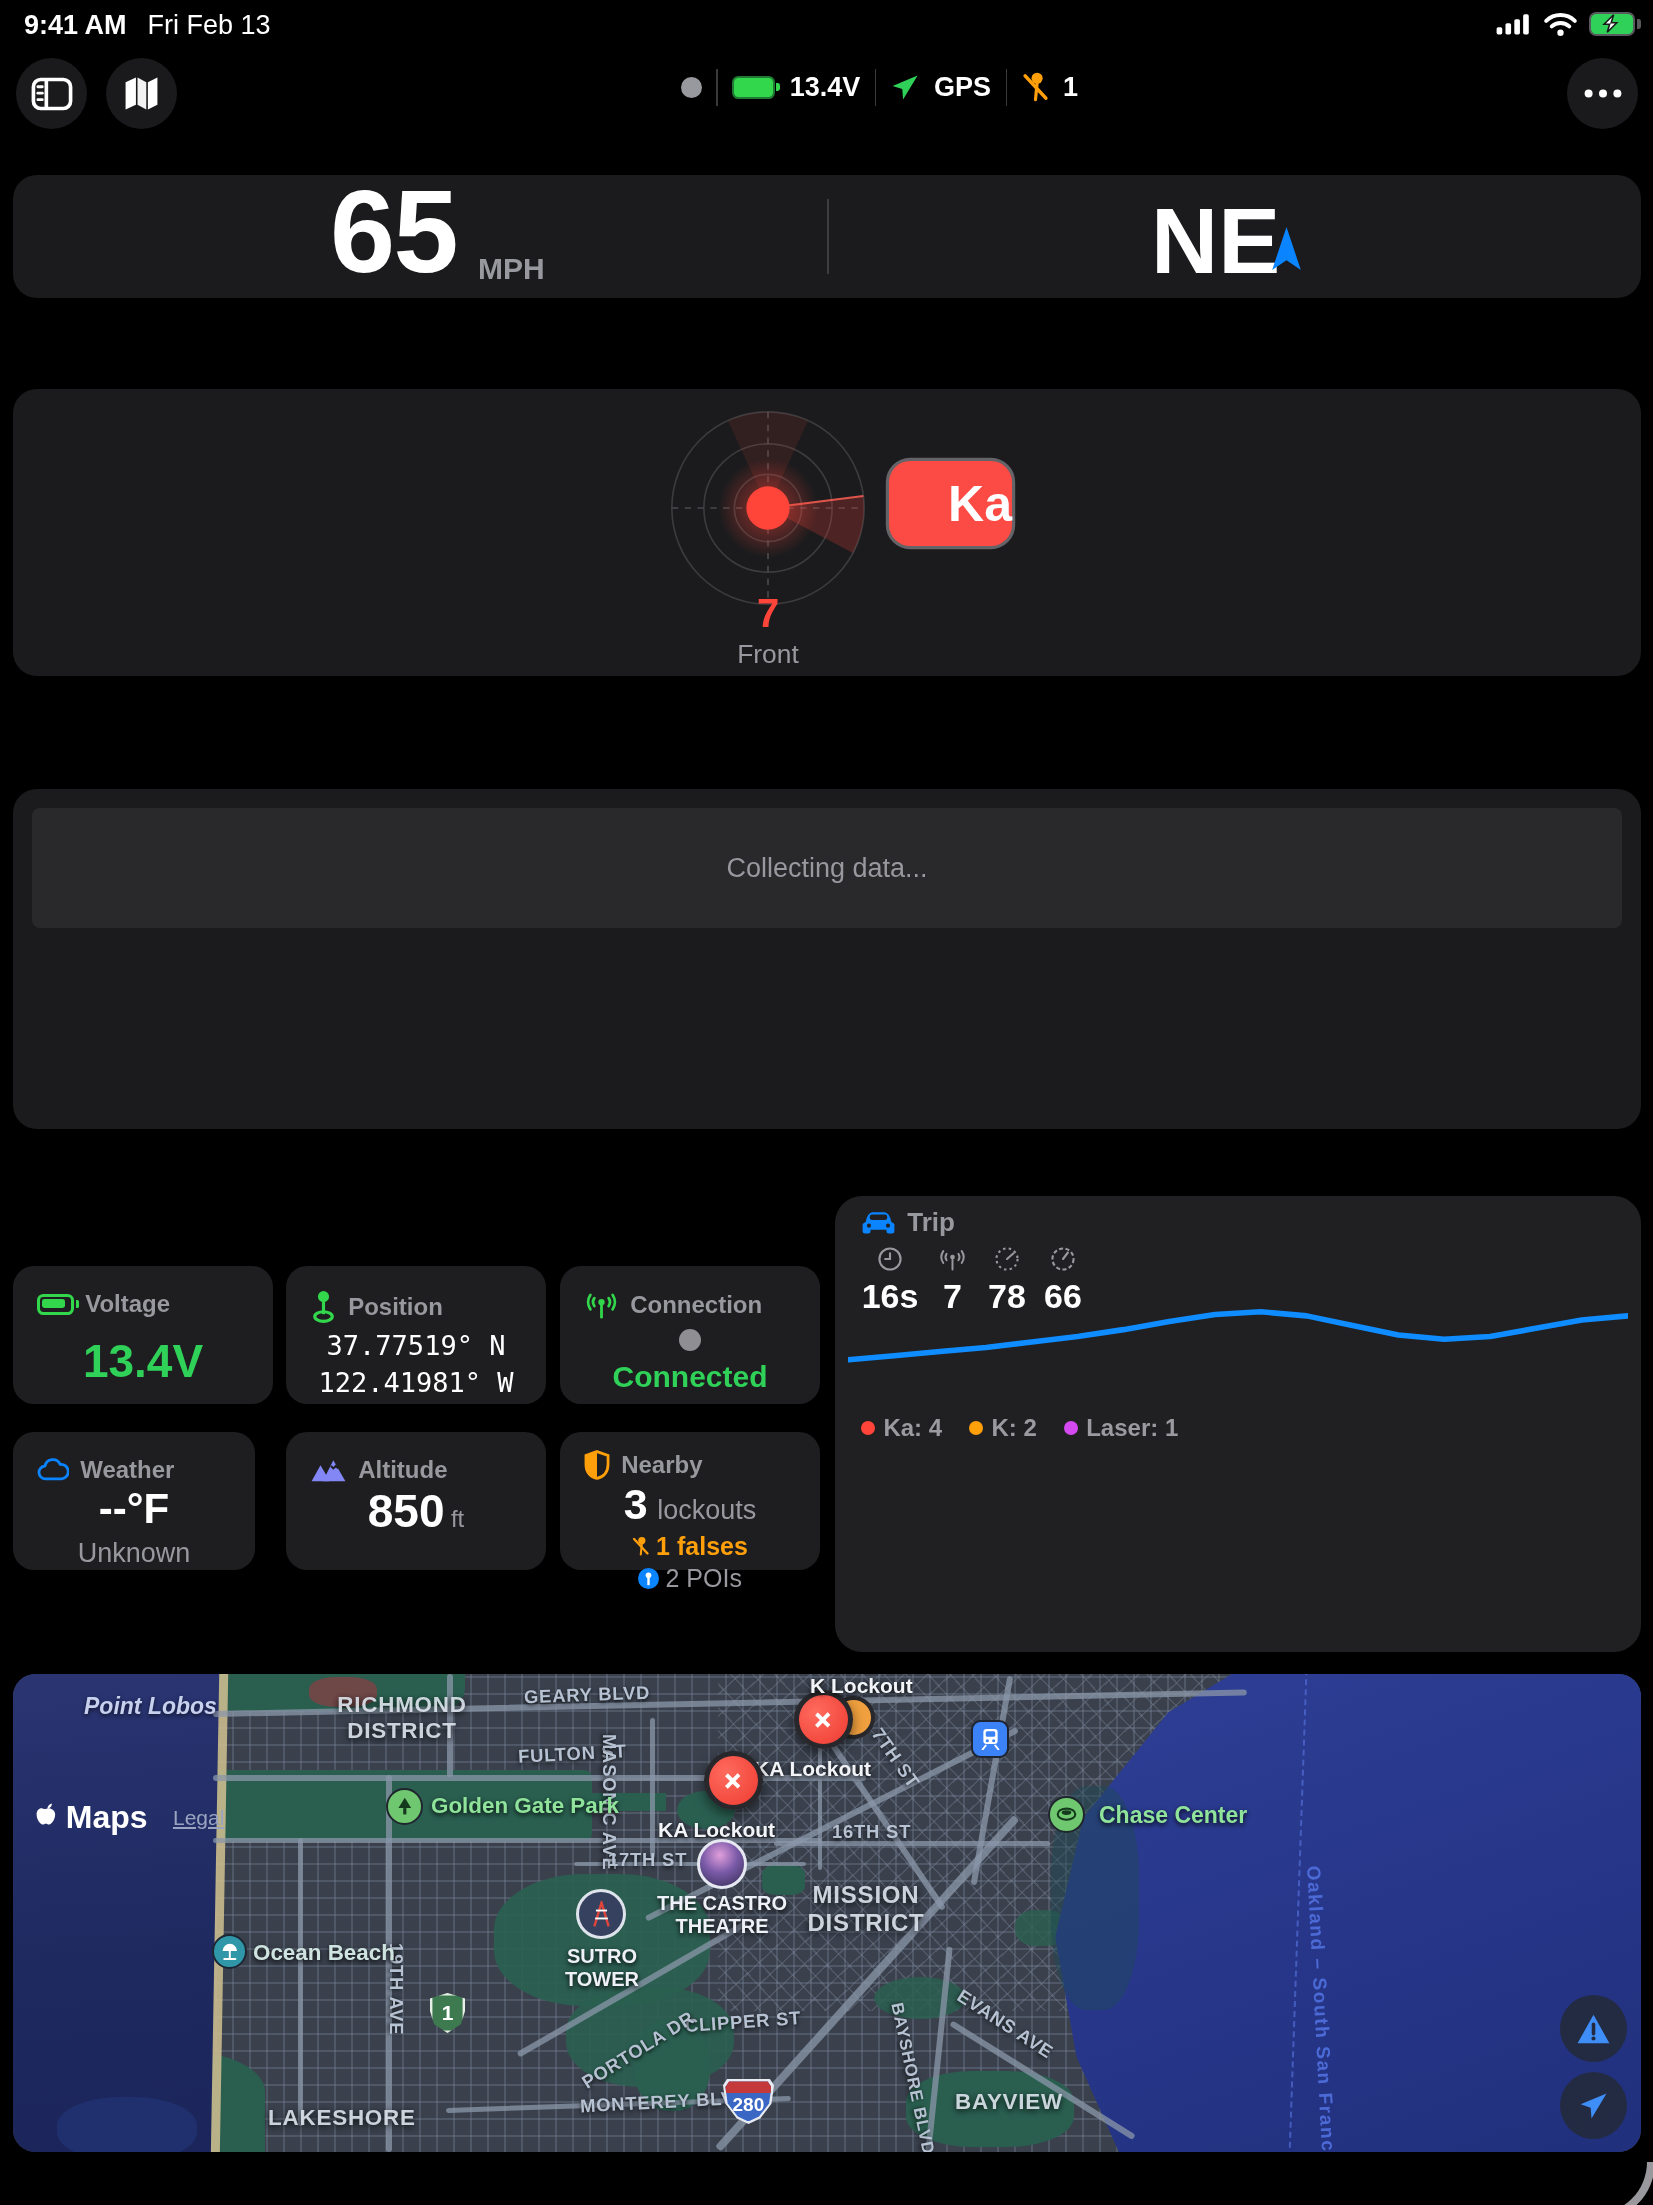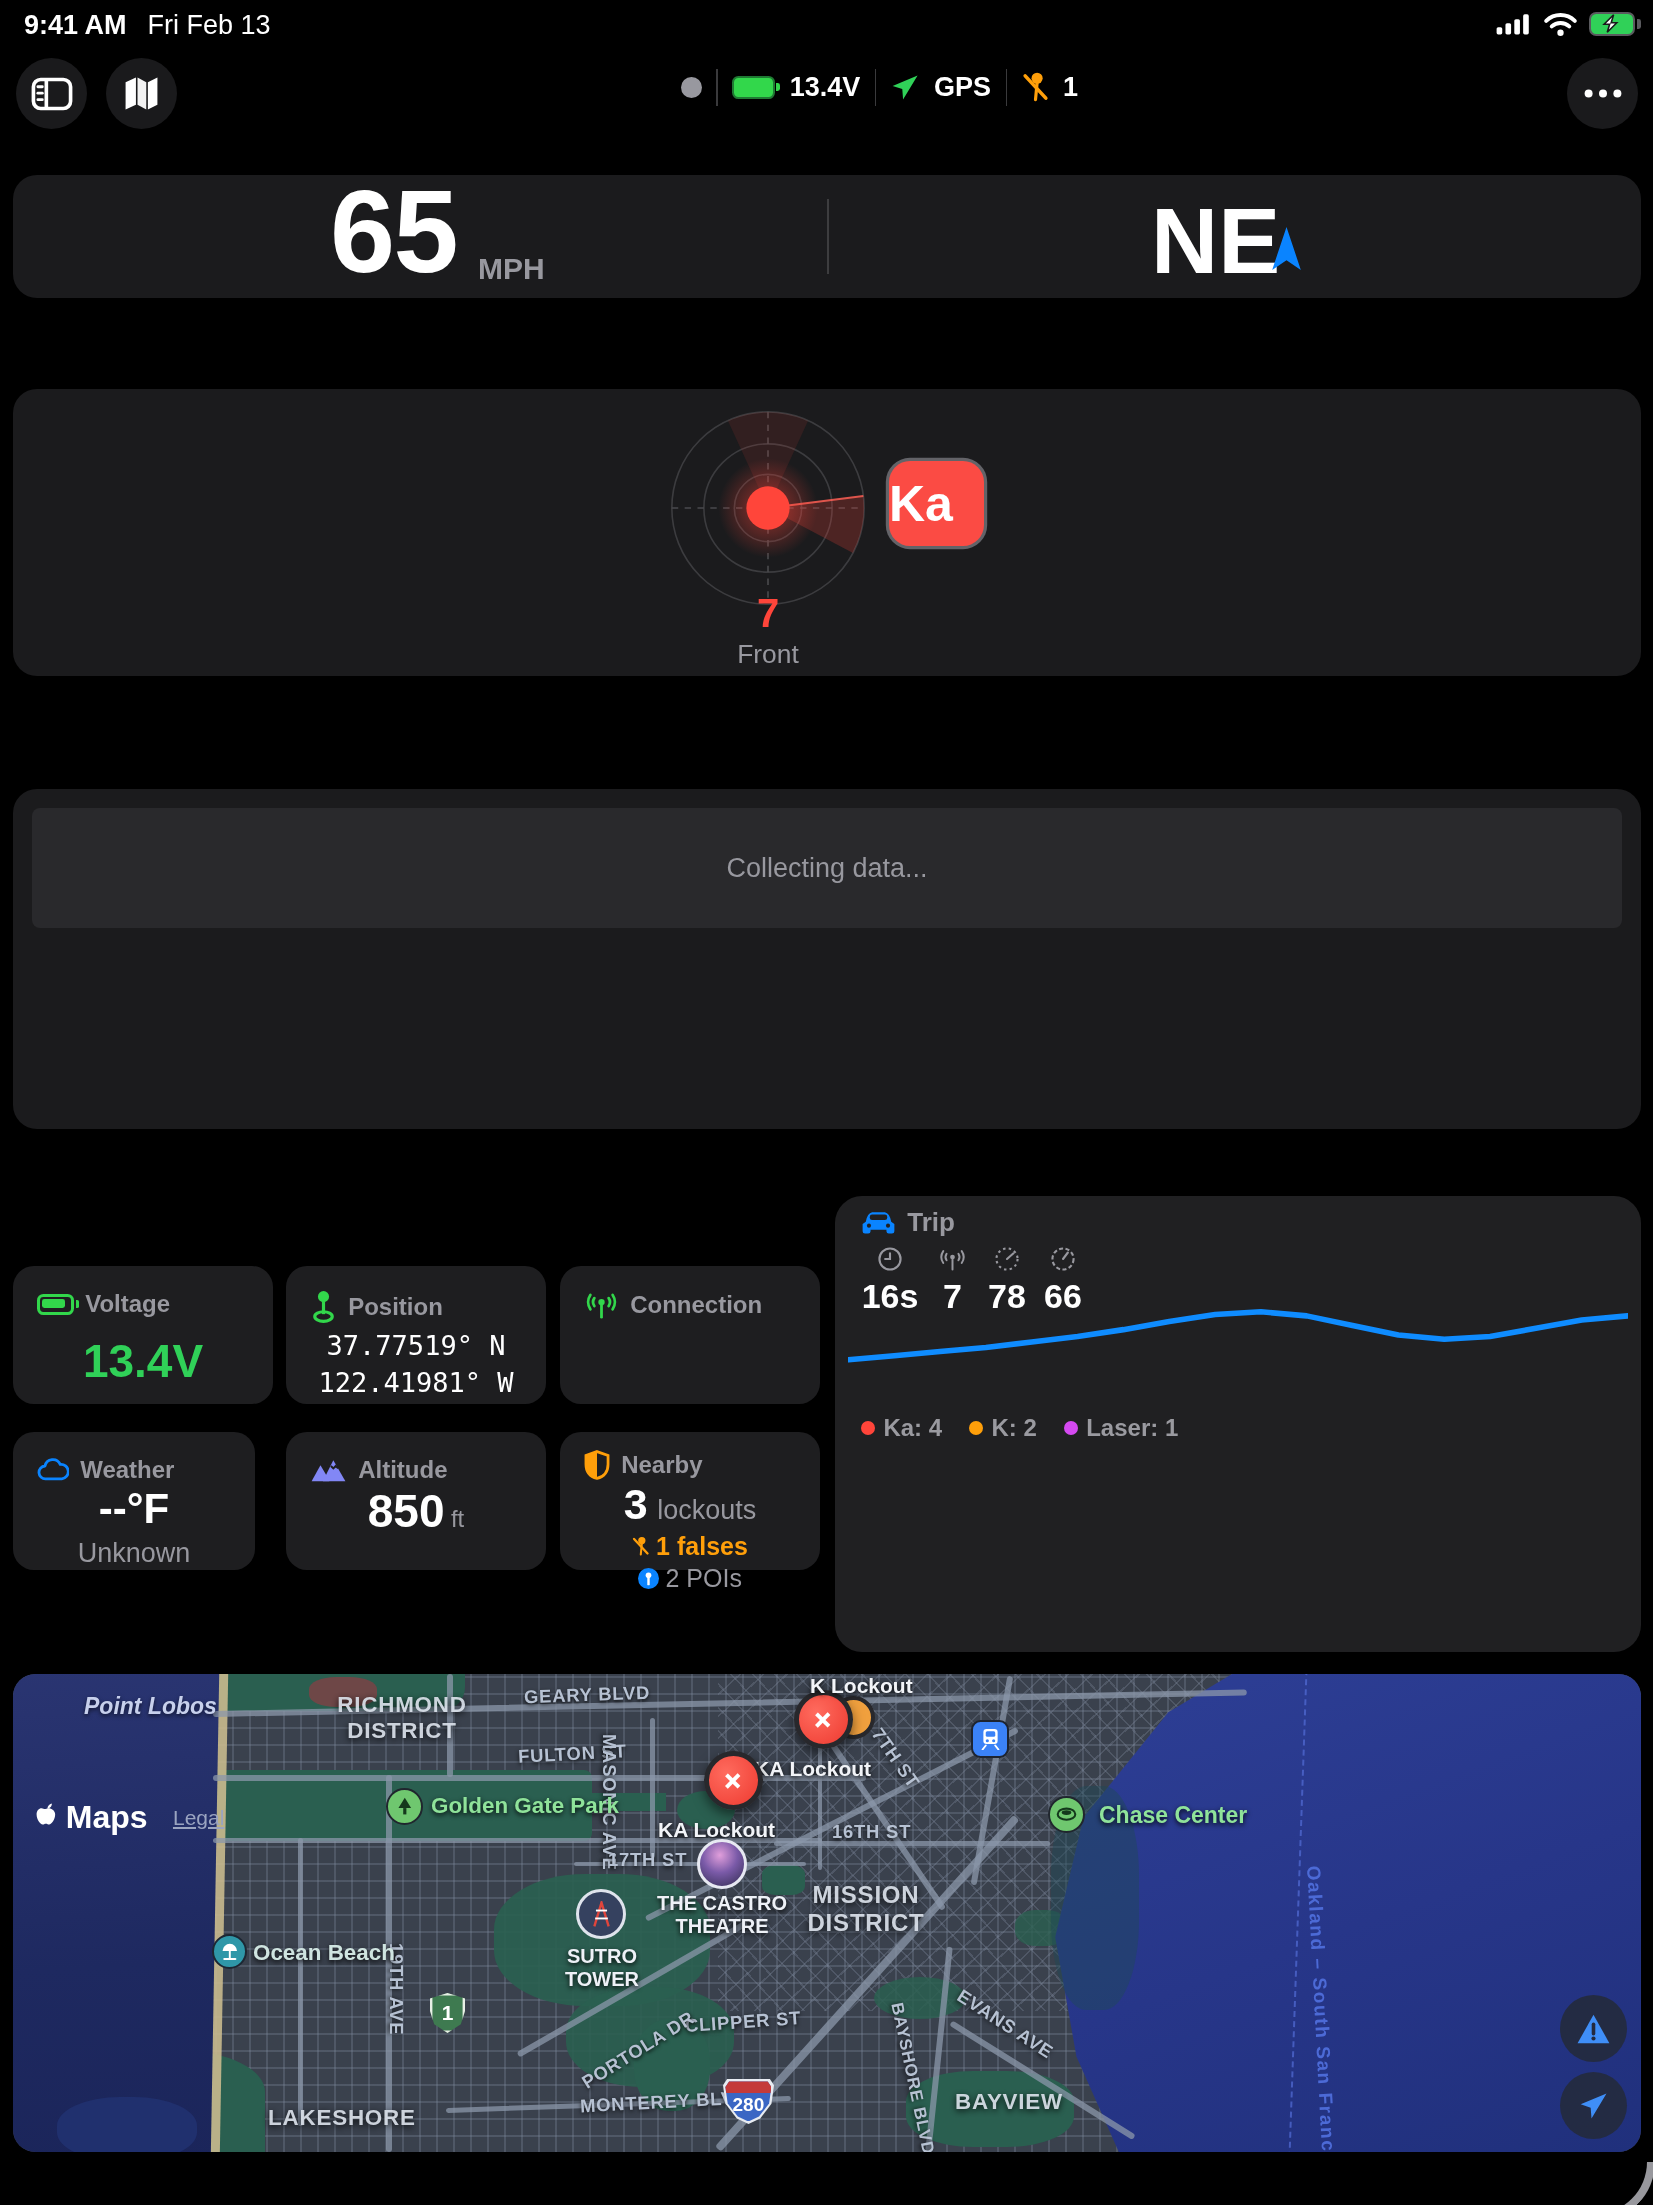--- a/index.html
+++ b/index.html
@@ -151,22 +151,22 @@
     <line x1="16" y1="136" x2="256" y2="136" stroke="#4a4a4d" stroke-width="2" stroke-dasharray="8 8"></line>
     <line x1="136" y1="16" x2="136" y2="256" stroke="#4a4a4d" stroke-width="2" stroke-dasharray="8 8"></line>
     <path d="M136 136 L86 27 A120 120 0 0 1 186 27 Z" fill="rgba(255,69,58,.10)"></path>
     <path d="M136 136 L255 122 A120 120 0 0 1 242 192 Z" fill="rgba(255,69,58,.22)"></path>
     <line x1="136" y1="136" x2="255" y2="121" stroke="rgba(255,95,85,.85)" stroke-width="2.5"></line>
     <circle cx="136" cy="136" r="62" fill="url(#glow)"></circle>
     <circle cx="136" cy="136" r="27" fill="#ff453a"></circle>
   </svg>
   <span class="abs" style="left:715px; top:202px; width:80px; text-align:center; font-size:40px; font-weight:700; color:#ff453a;">7</span>
   <span class="abs" style="left:715px; top:250px; width:80px; text-align:center; font-size:26.4px; color:#98989f;">Front</span>
-  <div class="abs flex" style="left:876px; top:72px; width:95px; height:85px; background:#fb4b44; border-radius:21px;
-       justify-content:flex-start; box-shadow:0 0 0 3.2px rgba(235,235,245,.35);">
+  <div class="abs flex" style="left:876px; top:72px; width:123px; height:85px; background:#fb4b44; border-radius:21px;
+       justify-content:flex-end; box-shadow:0 0 0 3.2px rgba(235,235,245,.35);">
     <span style="font-size:50px; font-weight:800; color:#fff;">Ka</span>
   </div>
 </div>
 
 <div class="panel" style="top:789px; height:340px;">
   <div class="abs flex" style="left:19px; top:19px; width:1590px; height:120px; background:#29292c; border-radius:8px; justify-content:center;">
     <span style="font-size:27px; color:#98989f;">Collecting data...</span>
   </div>
 </div>
 
@@ -204,20 +204,24 @@
   <div class="tile-head">
     <svg width="35" height="29" viewBox="0 0 44 36">
       <path d="M8 6 a16 16 0 0 0 0 18" stroke="#32d74b" stroke-width="3.5" fill="none" stroke-linecap="round"></path>
       <path d="M13 10 a9 9 0 0 0 0 10" stroke="#32d74b" stroke-width="3.5" fill="none" stroke-linecap="round"></path>
       <path d="M36 6 a16 16 0 0 1 0 18" stroke="#32d74b" stroke-width="3.5" fill="none" stroke-linecap="round"></path>
       <path d="M31 10 a9 9 0 0 1 0 10" stroke="#32d74b" stroke-width="3.5" fill="none" stroke-linecap="round"></path>
       <circle cx="22" cy="15" r="4" fill="#32d74b"></circle>
       <line x1="22" y1="19" x2="22" y2="34" stroke="#32d74b" stroke-width="3.5" stroke-linecap="round"></line>
     </svg>
     <span class="tile-label">Connection</span>
+  </div>
+  <div class="tile-body" style="gap:9.6px;">
+    <div style="width:22.4px; height:22.4px; border-radius:50%; background:#8e8e93;"></div>
+    <span style="font-size:30px; font-weight:700; color:#30d158;">Connected</span>
   </div>
 </div>
 
 <div class="tile" style="left:13px; top:1432px; width:242px; height:138px;">
   <div class="tile-head">
     <svg width="32" height="24" viewBox="0 0 40 30">
       <path d="M11 26 a8 8 0 0 1 -1 -16 a10 10 0 0 1 19 -2 a8 8 0 0 1 2 18 z" fill="none" stroke="#0a84ff" stroke-width="3.5" stroke-linejoin="round"></path>
     </svg>
     <span class="tile-label">Weather</span>
   </div>

